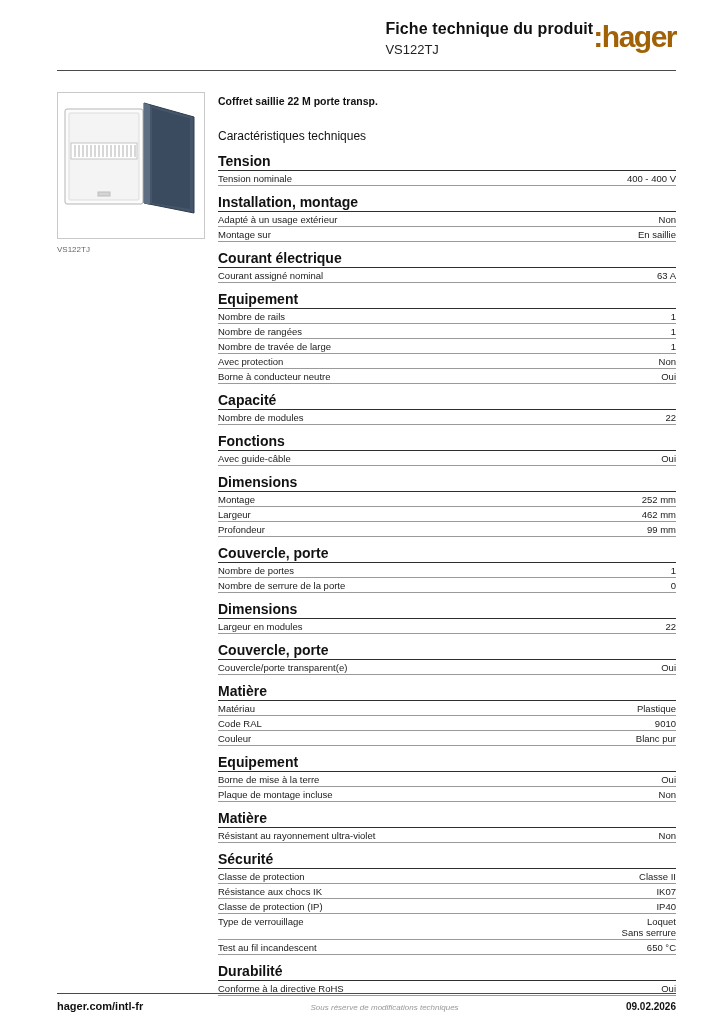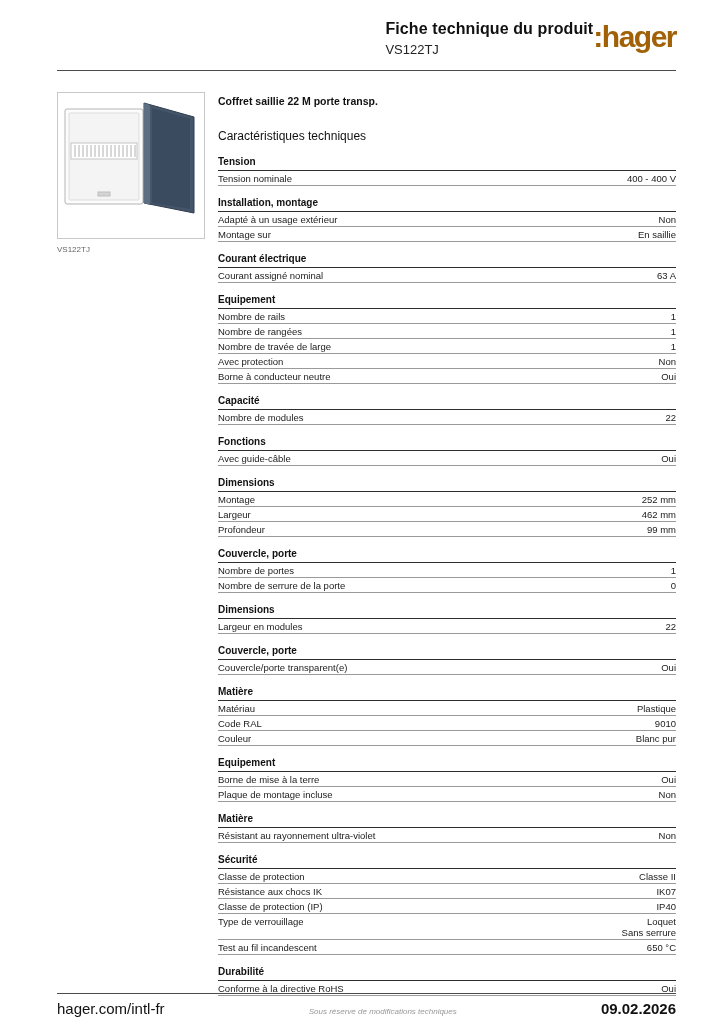--- a/index.html
+++ b/index.html
@@ -84,21 +84,21 @@
     font-size: 12px;
     font-weight: normal;
     margin-top: 22px;
     color: #111111;
   }
 
   .sections { margin-top: 13px; }
   .section { margin-top: 11px; }
   .sections .section:first-child { margin-top: 0; }
   .section-title {
-    font-size: 10px;
+    font-size: 14px;
     font-weight: bold;
     line-height: 11px;
     padding: 0 0 3px 0;
     border-bottom: 1px solid #2e2e2e;
     color: #111111;
   }
   .spec-row {
     display: flex;
     justify-content: space-between;
     align-items: flex-start;
@@ -121,23 +121,23 @@
   }
   .footer-row {
     position: absolute;
     left: 57px;
     right: 48px;
     top: 1000px;
     display: flex;
     justify-content: space-between;
     align-items: baseline;
   }
-  .footer-left  { font-size: 15px; font-weight: normal; color: #111111; }
+  .footer-left  { font-size: 11px; font-weight: bold; color: #111111; }
   .footer-center{ font-size: 8px; color: #999999; font-style: italic; }
-  .footer-right { font-size: 15px; font-weight: bold; color: #111111; }
+  .footer-right { font-size: 10px; font-weight: bold; color: #111111; }
 </style>
 </head>
 <body>
 
 <div class="page">
 
   <div class="header">
     <div>
       <h1 class="page-title">Fiche technique du produit</h1>
       <div class="product-ref">VS122TJ</div>

